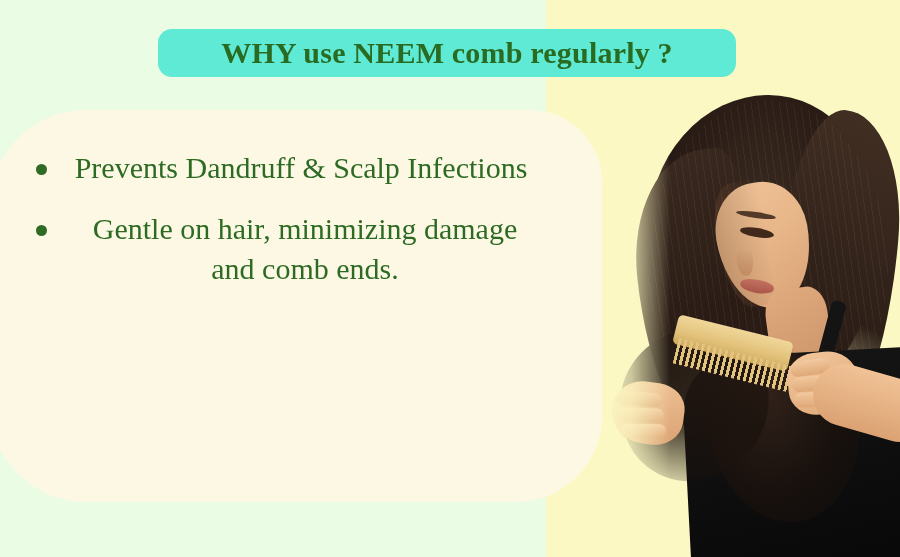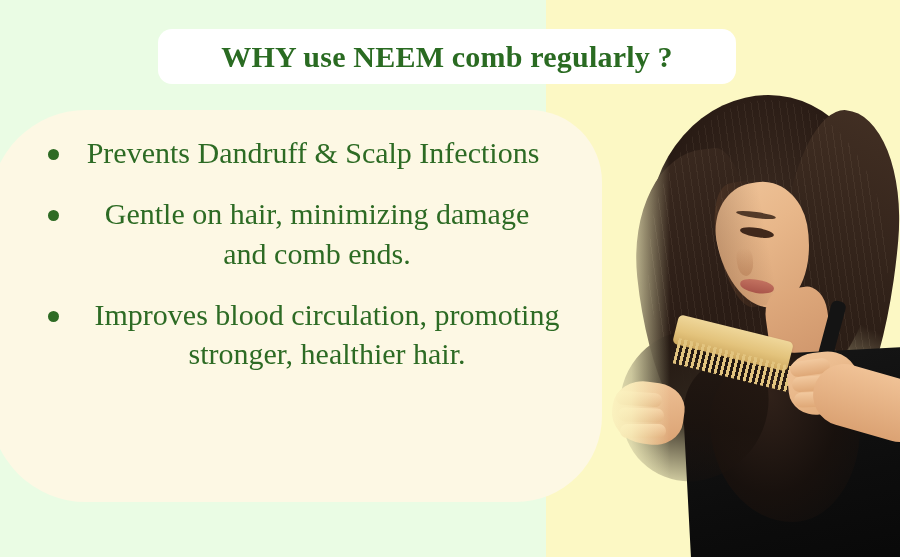--- a/index.html
+++ b/index.html
@@ -25,22 +25,22 @@
   .bg-right {
     position: absolute;
     left: 546px; top: 0;
     width: 354px; height: 557px;
     background: #fcf8c4;
   }
   
   .title-chip {
     position: absolute;
     left: 158px; top: 29px;
-    width: 578px; height: 55px;
-    background: #ffffff;
+    width: 578px; height: 48px;
+    background: #5eead4;
     border-radius: 14px;
     display: flex;
     align-items: center;
     justify-content: center;
     z-index: 6;
     text-align: center;
   }
   .title-text {
     font-family: "Liberation Serif", serif;
     font-weight: bold;
@@ -54,24 +54,23 @@
     position: absolute;
     left: -10px; top: 110px;
     width: 612px; height: 392px;
     background: #fdf8e4;
     border-radius: 96px 72px 86px 96px;
     z-index: 4;
   }
   
   .bullets {
     position: absolute;
-    left: 0px; top: 133px;
+    left: 0px; top: 148px;
     width: 600px;
     z-index: 5;
-    padding-left: 12px;
   }
   .bullet-row {
     position: relative;
     display: block;
     margin-bottom: 22px;
   }
   .bullet-dot {
     position: absolute;
     left: 36px;
     top: 16px;
@@ -357,20 +356,16 @@
     <div class="bullet-row">
       <span class="bullet-dot"></span>
       <span class="bullet-text b1">Prevents Dandruff &amp; Scalp Infections</span>
     </div>
 
     <div class="bullet-row">
       <span class="bullet-dot"></span>
       <span class="bullet-text b2">Gentle on hair, minimizing damage and comb ends.</span>
     </div>
 
-    <div class="bullet-row">
-      <span class="bullet-dot"></span>
-      <span class="bullet-text b3">Improves blood circulation, promoting stronger, healthier hair.</span>
-    </div>
 
   </div>
 
 </div>
 
 </body></html>

